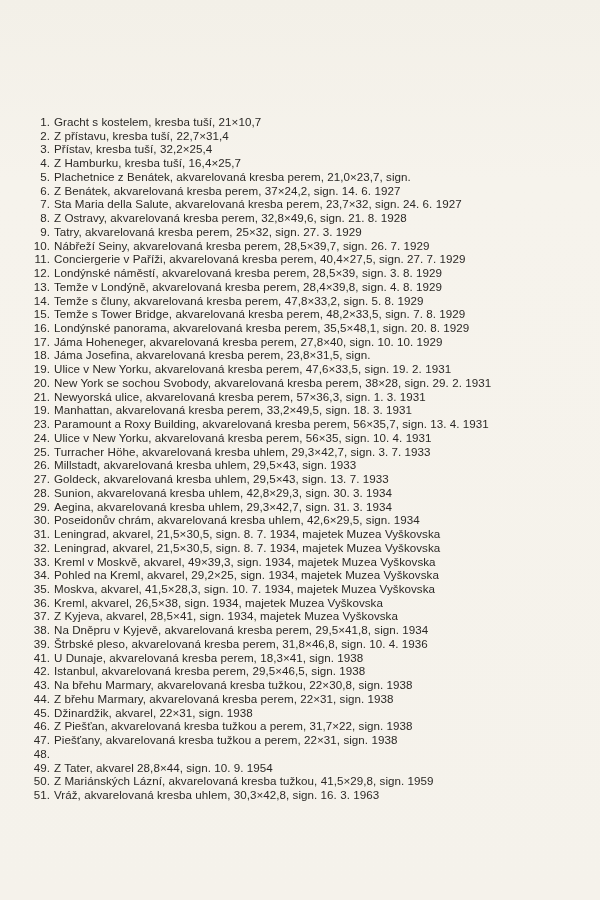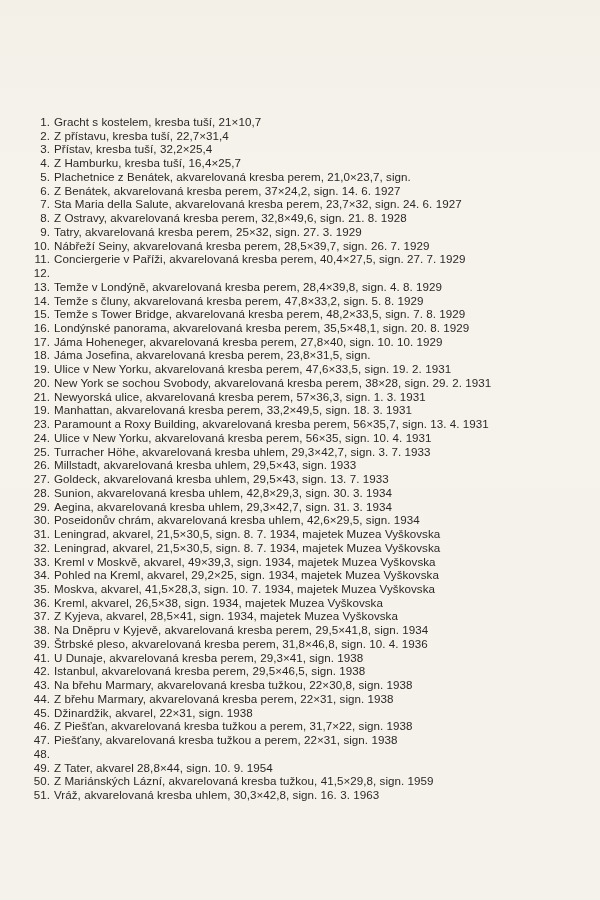--- a/index.html
+++ b/index.html
@@ -96,20 +96,21 @@
       <li class="entry" style="">
       <span class="num">10.</span>
       <span class="txt">Nábřeží Seiny, akvarelovaná kresba perem, 28,5×39,7, sign. 26. 7. 1929</span>
     </li>
       <li class="entry" style="">
       <span class="num">11.</span>
       <span class="txt">Conciergerie v Paříži, akvarelovaná kresba perem, 40,4×27,5, sign. 27. 7. 1929</span>
     </li>
       <li class="entry" style="">
       <span class="num">12.</span>
+      <span class="txt">Londýnské náměstí, akvarelovaná kresba perem, 28,5×39, sign. 3. 8. 1929</span>
     </li>
       <li class="entry" style="">
       <span class="num">13.</span>
       <span class="txt">Temže v Londýně, akvarelovaná kresba perem, 28,4×39,8, sign. 4. 8. 1929</span>
     </li>
       <li class="entry" style="">
       <span class="num">14.</span>
       <span class="txt">Temže s čluny, akvarelovaná kresba perem, 47,8×33,2, sign. 5. 8. 1929</span>
     </li>
       <li class="entry" style="">
@@ -207,21 +208,21 @@
       <li class="entry" style="">
       <span class="num">38.</span>
       <span class="txt">Na Dněpru v Kyjevě, akvarelovaná kresba perem, 29,5×41,8, sign. 1934</span>
     </li>
       <li class="entry" style="">
       <span class="num">39.</span>
       <span class="txt">Štrbské pleso, akvarelovaná kresba perem, 31,8×46,8, sign. 10. 4. 1936</span>
     </li>
       <li class="entry" style="">
       <span class="num">41.</span>
-      <span class="txt">U Dunaje, akvarelovaná kresba perem, 29,3×41, sign. 1938</span>
+      <span class="txt">U Dunaje, akvarelovaná kresba perem, 18,3×41, sign. 1938</span>
     </li>
       <li class="entry" style="">
       <span class="num">42.</span>
       <span class="txt">Istanbul, akvarelovaná kresba perem, 29,5×46,5, sign. 1938</span>
     </li>
       <li class="entry" style="">
       <span class="num">43.</span>
       <span class="txt">Na břehu Marmary, akvarelovaná kresba tužkou, 22×30,8, sign. 1938</span>
     </li>
       <li class="entry" style="">

